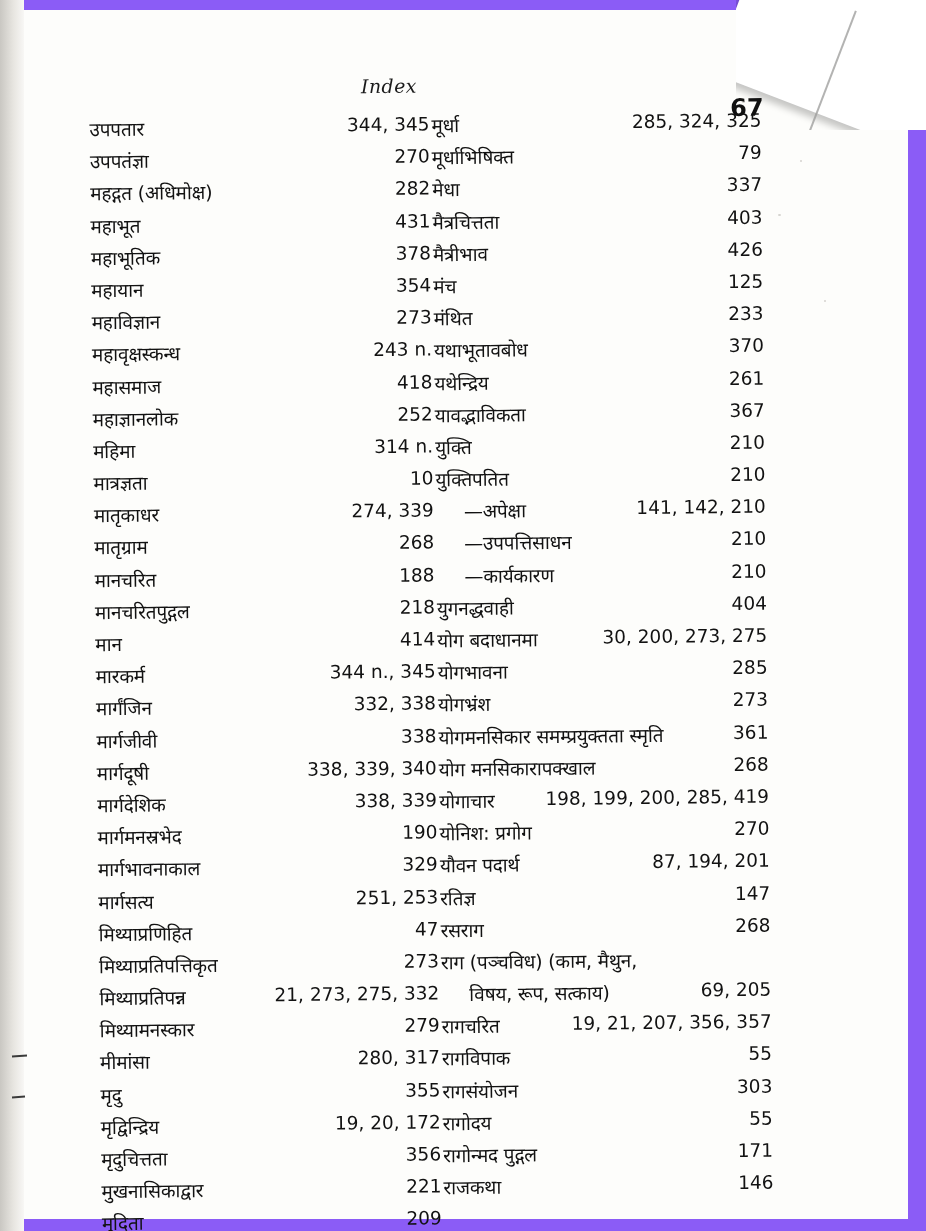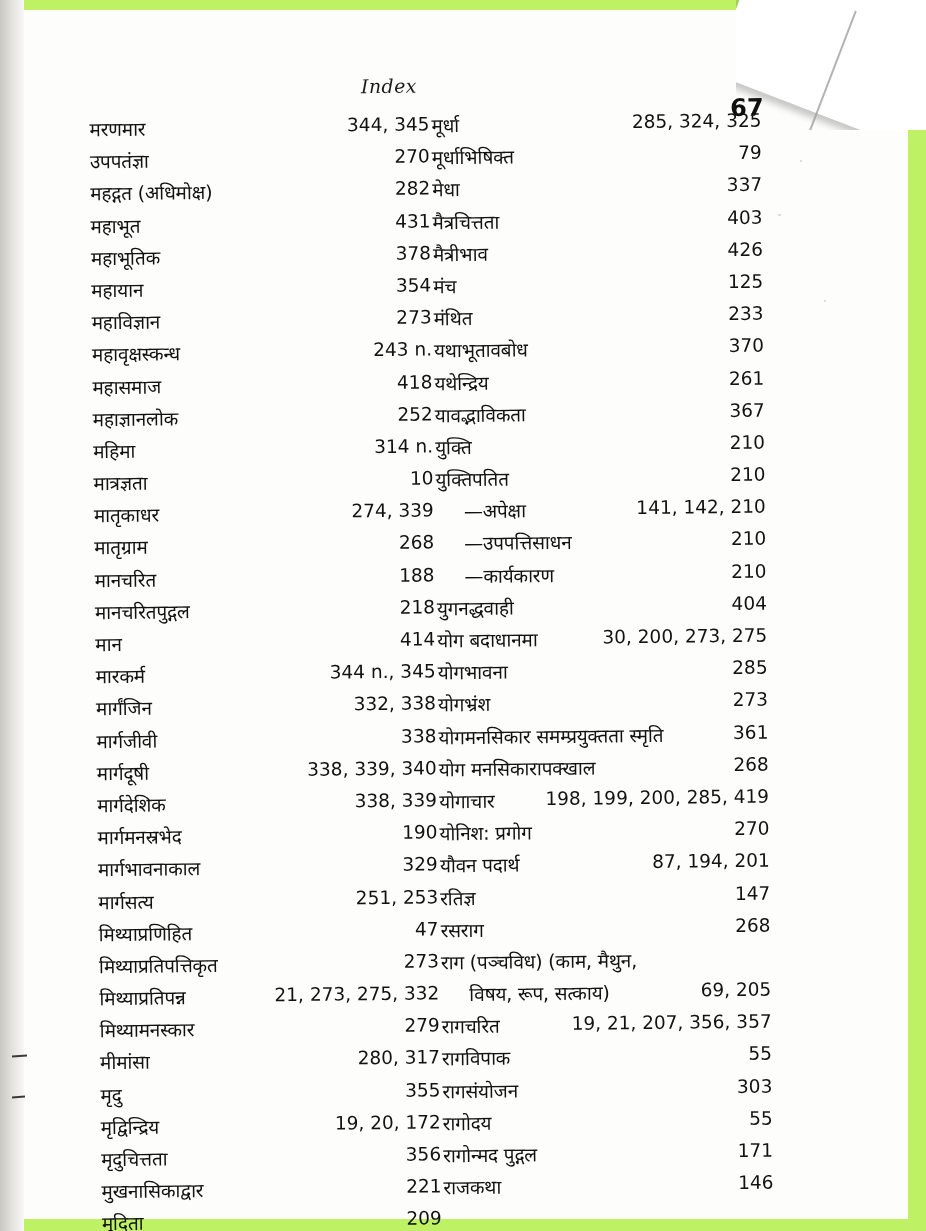--- a/index.html
+++ b/index.html
@@ -12,21 +12,21 @@
     height: 1231px;
     position: relative;
     overflow: hidden;
     font-family: "DejaVu Sans", sans-serif;
   }
 
   
   .page {
     position: absolute;
     inset: 0;
-    background: #bef264;
+    background: #8b5cf6;
   }
   .page-inner {
     position: absolute;
     left: 22px;
     top: 10px;
     right: 18px;
     bottom: 12px;
     background: #fdfdfb;
   }
 
@@ -186,21 +186,21 @@
   <div class="speck" style="left:778px;top:214px;width:3px;height:2px;"></div>
   <div class="speck" style="left:824px;top:300px;width:2px;height:2px;"></div>
 
   <div class="skew">
     <div class="running-head">Index</div>
     <div class="folio">67</div>
 
     <div class="columns">
       <div class="col col-left">
           <div class="entry">
-            <span class="term">मरणमार</span>
+            <span class="term">उपपतार</span>
             <span class="pages">344, 345</span>
           </div>
           <div class="entry">
             <span class="term">उपपतंज्ञा</span>
             <span class="pages">270</span>
           </div>
           <div class="entry">
             <span class="term">महद्गत (अधिमोक्ष)</span>
             <span class="pages">282</span>
           </div>

